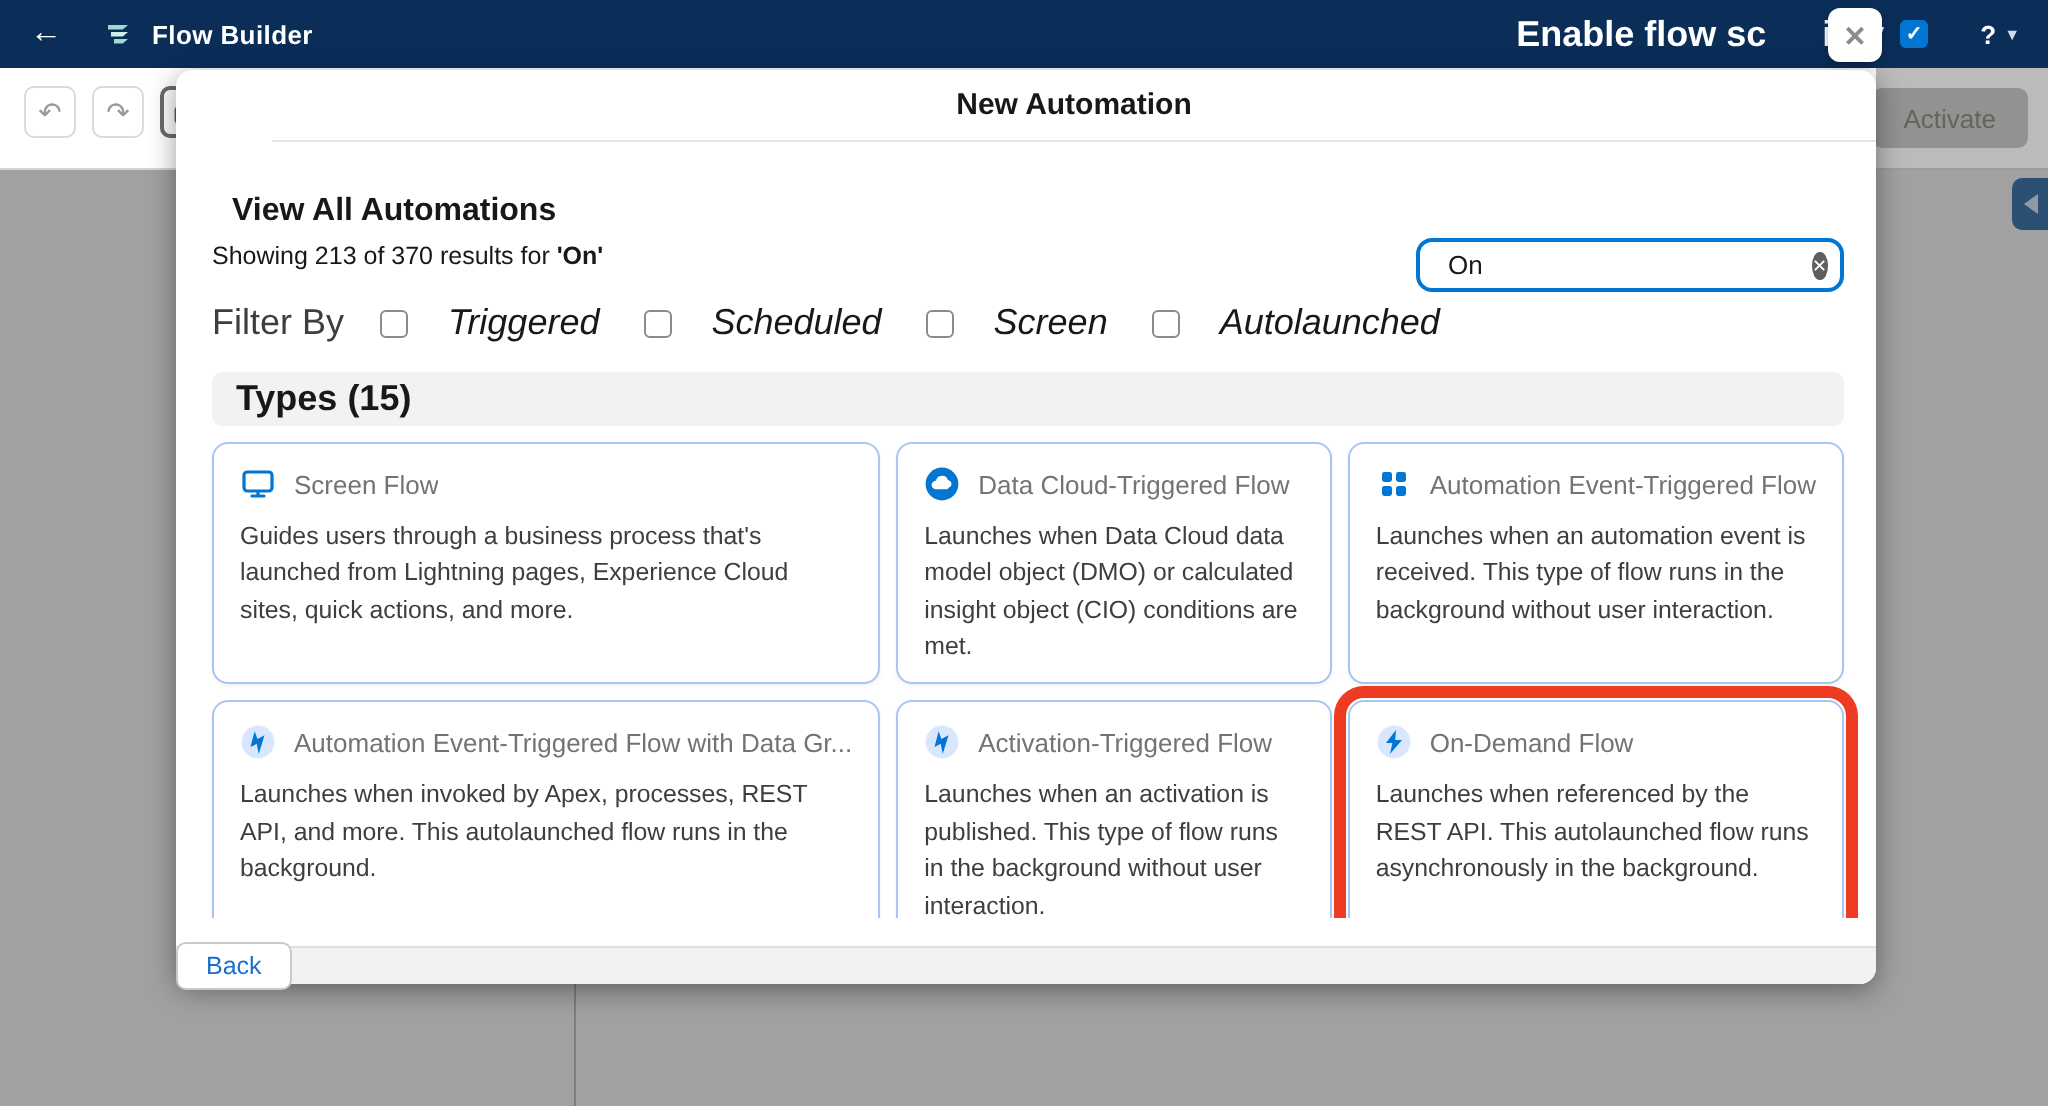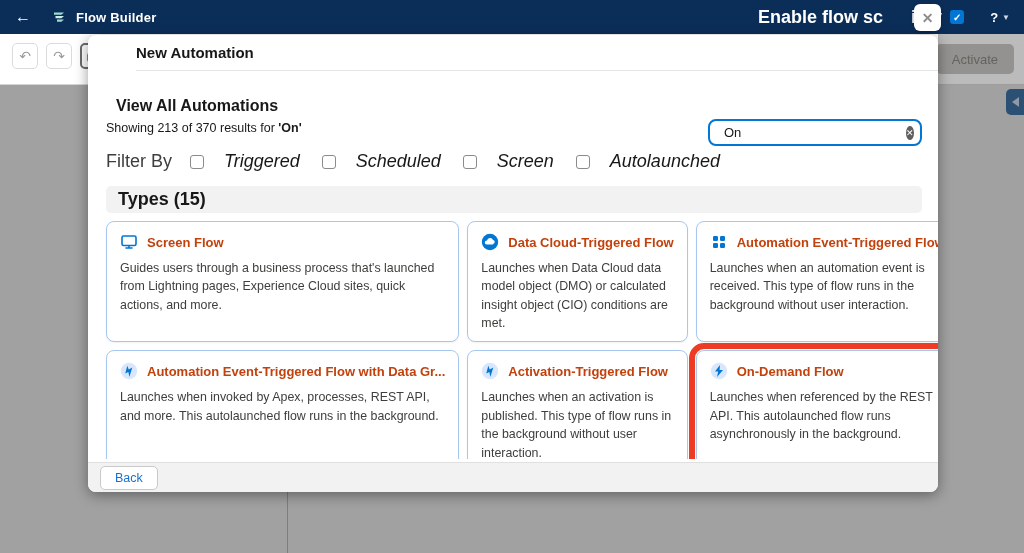--- a/index.html
+++ b/index.html
@@ -31,21 +31,21 @@
   .canvas-divider { position:absolute; left:287px; top:0; width:1px; height:468px; background:#bdbdbd; }
   .panel-toggle { position:absolute; right:-6px; top:4px; width:24px; height:26px; background:#3f77ad; border-radius:5px; display:flex; align-items:center; justify-content:center; }
   .panel-toggle .tri { width:0; height:0; border-top:5px solid transparent; border-bottom:5px solid transparent; border-right:7px solid #d9e9f7; margin-right:6px; }
 
   
   .overlay-main { position:absolute; left:0; top:85px; width:1024px; height:468px; background:rgba(10,10,10,0.35); z-index:4; }
   .overlay-right { position:absolute; left:938px; top:34px; width:86px; height:51px; background:rgba(10,10,10,0.28); z-index:4; }
 
   
   .modal { position:absolute; left:88px; top:35px; width:850px; height:457px; background:#fff; border-radius:8px; box-shadow:0 3px 14px rgba(0,0,0,.4); z-index:10; }
-  .modal-header { height:36px; border-bottom:1px solid #e5e5e5; display:flex; align-items:center; justify-content:flex-start;margin-left:48px; }
+  .modal-header { height:36px; border-bottom:1px solid #e5e5e5; display:flex; align-items:center; justify-content:center;margin-left:48px; }
   .modal-title { font-size:15px; font-weight:700; color:#181818; }
   .close-btn { position:absolute; top:-31px; right:-3px; width:27px; height:27px; background:#fff; border:none; border-radius:6px; box-shadow:0 1px 4px rgba(0,0,0,.3); display:flex; align-items:center; justify-content:center; cursor:pointer; }
   .close-x { color:#8c8c8c; font-size:14px; font-weight:700; line-height:1; }
 
   .modal-body { position:relative; height:388px; padding:26px 16px 0 18px; overflow:hidden; }
   .section-title { font-size:16px; font-weight:700; color:#181818;margin-left:10px; }
   .results-line { font-size:12.5px; color:#181818; margin-top:6px; }
   .results-line b { font-weight:700; }
 
   .search-box { position:absolute; top:48px; right:16px; width:214px; height:27px; border:2px solid #0176d3; border-radius:8px; background:#fff; display:flex; align-items:center; padding:0 8px; gap:6px; }
@@ -56,25 +56,25 @@
   .filter-label { color:#3e3e3c; margin-right:-4px; }
   .filter-opt { display:flex; align-items:center; gap:20px; cursor:pointer;font-style:italic; }
   .checkbox { width:14px; height:14px; border:1px solid #8b8b8b; border-radius:3px; background:#fff; }
 
   .types-band { margin-top:14px; height:27px; background:#f3f2f2; border-radius:5px; font-size:18px; font-weight:700; color:#181818; line-height:27px; padding-left:12px; }
 
   .grid { margin-top:8px; display:grid; grid-template-columns:repeat(3,1fr); gap:8px; }
   .card { background:#fff; border:1px solid #a8c7f0; border-radius:8px; padding:11px 13px 9px 13px; min-height:87px; box-shadow:0 1px 2px rgba(0,0,0,.06); cursor:pointer; }
   .card.highlighted { outline:6px solid #ee3b23; outline-offset:1px; }
   .card-head { display:flex; align-items:center; gap:9px; }
-  .card-title { font-size:13px; font-weight:700; color:#c2410c; white-space:nowrap; overflow:hidden; text-overflow:ellipsis; }
+  .card-title { font-size:13px; font-weight:400; color:#737373; white-space:nowrap; overflow:hidden; text-overflow:ellipsis; }
   .card-desc { margin-top:8px; font-size:12.4px; line-height:1.48; color:#3e3e3c; }
   .icon18 { width:18px; height:18px; flex:0 0 18px; }
 
-  .modal-footer { position:absolute; left:0; bottom:0; width:100%; height:30px; background:#f3f2f2; border-top:1px solid #e0e0e0; border-radius:0 0 8px 8px; display:flex; align-items:center; padding-left:12px; }
+  .modal-footer { position:absolute; left:0; bottom:0; width:100%; height:19px; background:#f3f2f2; border-top:1px solid #e0e0e0; border-radius:0 0 8px 8px; display:flex; align-items:center; }
   .back-btn { background:#fff; border:1px solid #c9c9c9; border-radius:5px; padding:4px 14px; font-size:12.5px; color:#1a6fce; font-weight:400; cursor:pointer; font-family:"Liberation Sans", sans-serif; }
 </style>
 </head>
 <body>
 
 <div class="app-header">
   <div class="back-arrow">←</div>
   <div class="logo-wrap">
     <svg class="icon18" viewBox="0 0 18 18">
       <path d="M4 4.5h10l-2.6 2.2H4z" fill="#9fd9cf"></path>

